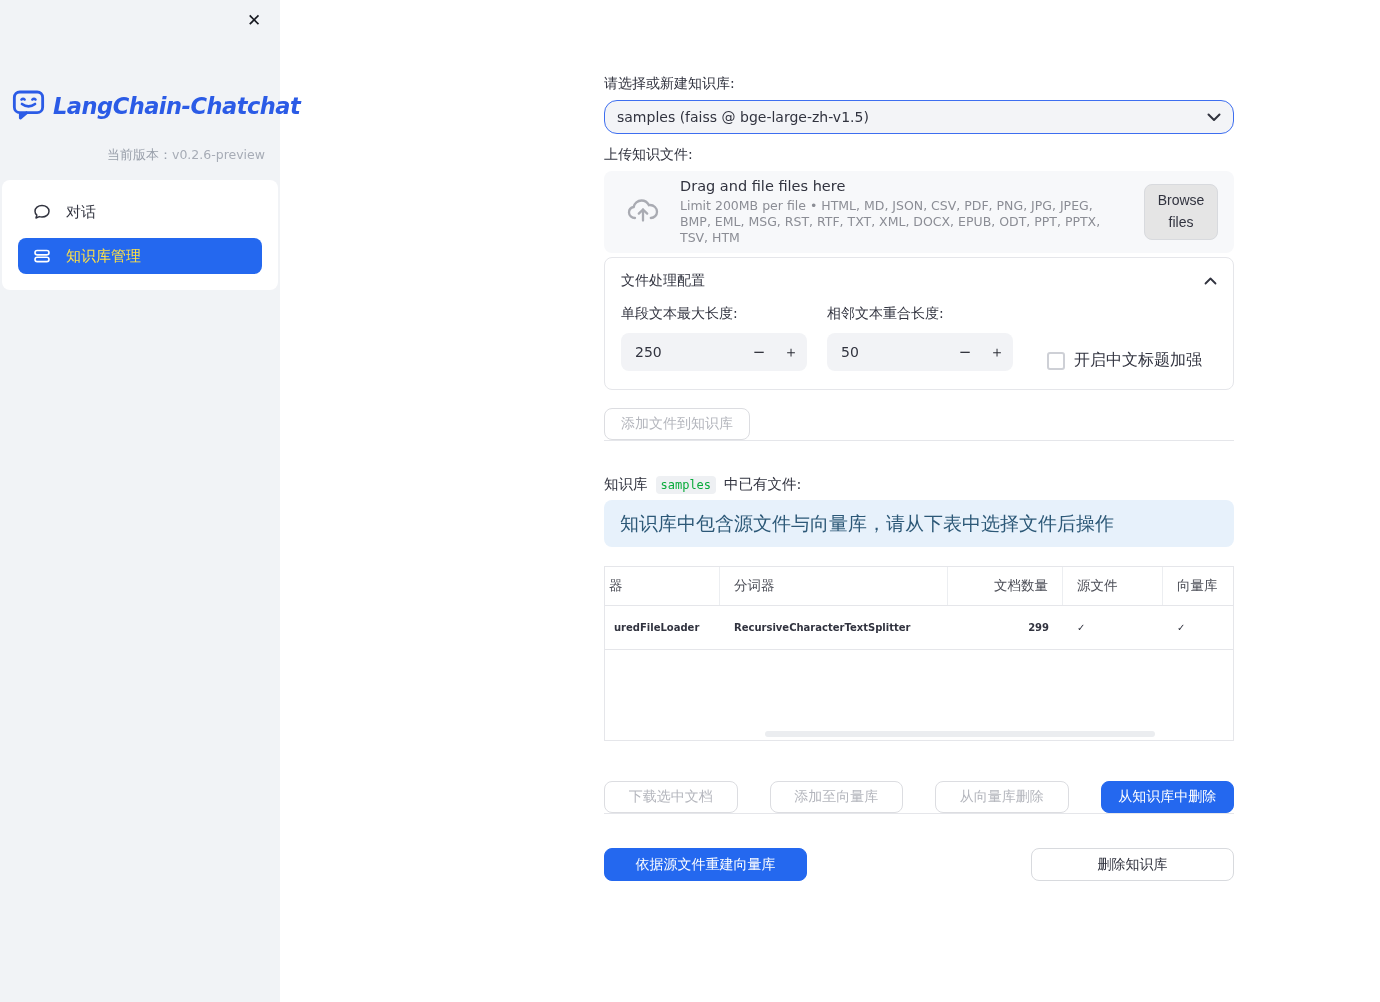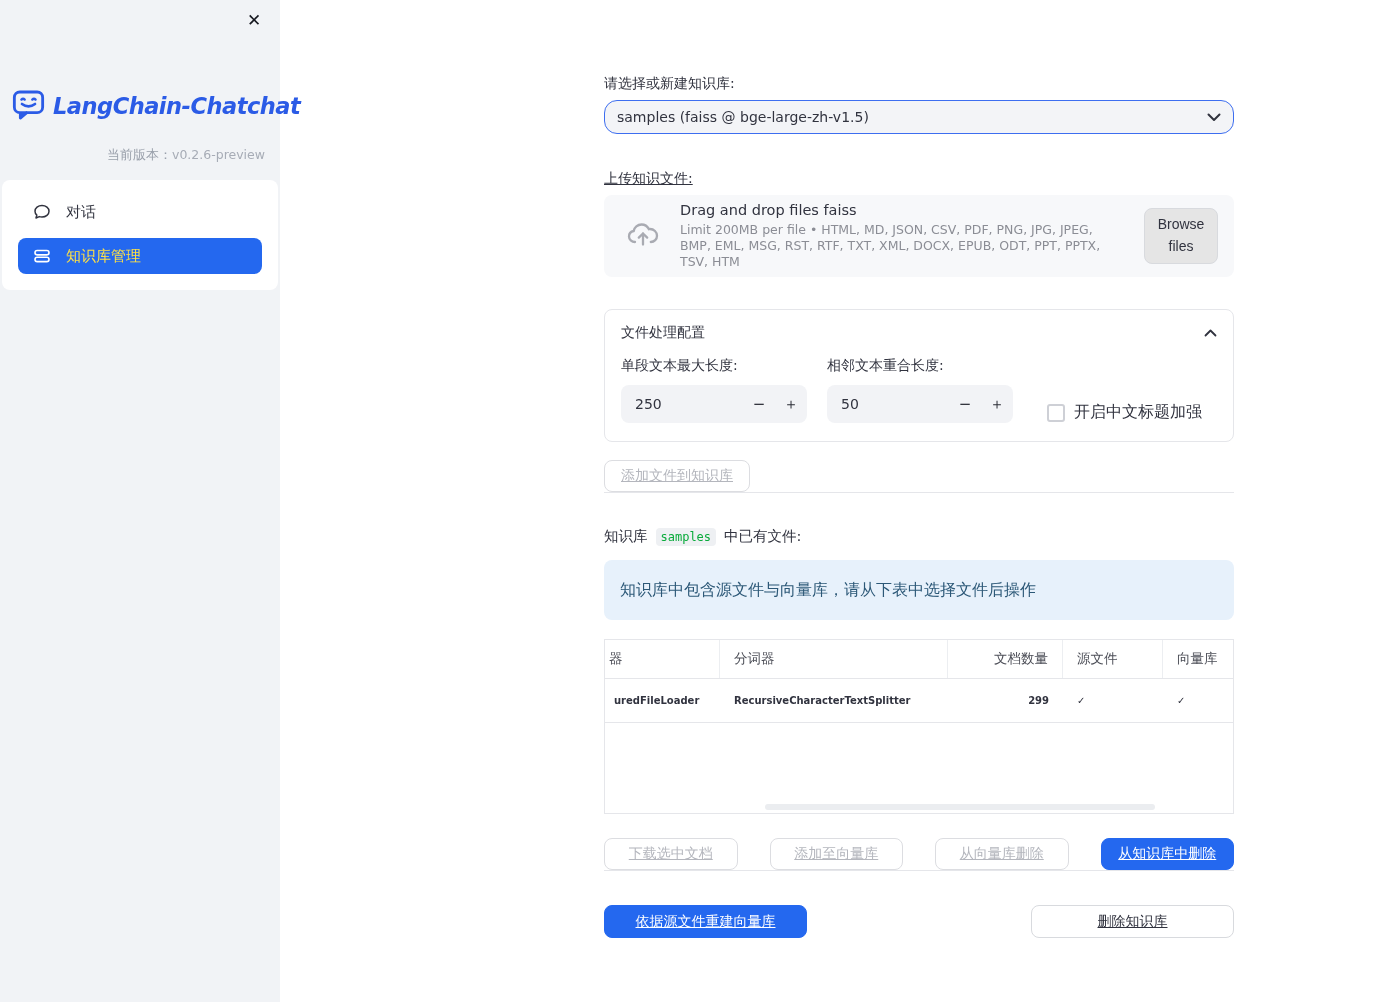--- a/index.html
+++ b/index.html
@@ -65,38 +65,38 @@
   }
   .field-label{font-size:14px;color:var(--text);margin-bottom:7px;}
   
   .selectbox{
     height:34px;background:#f3f4f7;border:1.5px solid #3d6ef0;
     border-radius:13px;display:flex;align-items:center;
     padding:0 12px;cursor:pointer;
   }
   .selectbox .sel-val{flex:1;font-size:14px;color:var(--text);}
   
-  .upload-label{margin-top:36px;text-decoration:underline;}
+  .upload-label{margin-top:12px;}
   .dropzone{
     height:82px;background:#f7f8fa;border-radius:8px;
     display:flex;align-items:center;padding:0 16px 0 20px;gap:18px;
   }
   .drop-texts{flex:1;min-width:0;}
   .drop-title{font-size:14.5px;color:var(--text);margin-bottom:4px;}
   .drop-limit{font-size:12.5px;color:#8b8d95;line-height:1.3;}
   .browse-btn{
     width:74px;min-width:74px;height:56px;background:#e5e5e5;
     border:1px solid var(--border);border-radius:8px;
     font-size:14px;color:var(--text);line-height:1.55;
     display:flex;align-items:center;justify-content:center;text-align:center;
     cursor:pointer;
   }
   
   .expander{
-    margin-top:32px;border:1px solid var(--soft-border);
+    margin-top:4px;border:1px solid var(--soft-border);
     border-radius:8px;background:#fff;padding:0 16px 18px 16px;
   }
   .expander-header{
     height:45px;display:flex;align-items:center;justify-content:space-between;
     cursor:pointer;
   }
   .expander-title{font-size:14px;color:var(--text);}
   .config-row{display:flex;align-items:flex-end;gap:20px;margin-top:2px;}
   .num-col{width:186px;}
   .num-input{
@@ -113,37 +113,37 @@
   .checkbox{
     width:18px;height:18px;border:2px solid #ced0d6;border-radius:3px;
     background:#fff;cursor:pointer;
   }
   .check-label{font-size:16px;color:var(--text);}
   
   .btn{
     display:inline-flex;align-items:center;justify-content:center;
     height:32px;border-radius:8px;font-size:14px;cursor:pointer;
     font-family:inherit;background:#fff;border:1px solid var(--border);
-    color:var(--text);padding:0 16px;white-space:nowrap;text-decoration:underline;
+    color:var(--text);padding:0 16px;white-space:nowrap;
   }
   .btn.disabled{color:#b4b6bd;border-color:#dcdde1;cursor:default;}
   .btn.primary{background:var(--primary);border-color:var(--primary);color:#fff;}
   .add-btn{margin-top:18px;}
   hr.divider{border:none;border-top:1px solid var(--soft-border);margin:0;}
   .div1{margin-top:42px;}
   .existing-line{margin-top:34px;font-size:14.5px;color:var(--text);display:flex;align-items:center;gap:8px;}
   .code-chip{
     font-family:"DejaVu Sans Mono","Liberation Mono",monospace;
     font-size:12px;color:var(--code-green);background:#eef0f3;
     border-radius:4px;padding:2px 5px;
   }
   .info-box{
-    margin-top:14px;height:60px;background:var(--info-bg);border-radius:8px;
+    margin-top:6px;height:47px;background:var(--info-bg);border-radius:8px;
     display:flex;align-items:center;padding:0 16px;
-    color:var(--info-text);font-size:16px;
+    color:var(--info-text);font-size:19px;
   }
   
   .data-table{
     margin-top:19px;height:175px;border:1px solid var(--soft-border);
     background:#fff;overflow:hidden;position:relative;
   }
   .t-row{display:grid;grid-template-columns:115px 228px 115px 100px 72px;}
   .t-head{border-bottom:1px solid var(--soft-border);height:39px;}
   .t-head .t-cell{
     font-size:13.5px;color:#4c4e57;display:flex;align-items:center;
@@ -155,21 +155,21 @@
     font-size:10px;color:var(--text);display:flex;align-items:center;
     padding:0 14px;overflow:hidden;white-space:nowrap;font-weight:bold;
   }
   .t-cell.right{justify-content:flex-end;}
   .clip-head{margin-left:-10px;}
   .clip-cell{margin-left:-5px;}
   .t-scrollbar{
     position:absolute;bottom:3px;left:160px;width:390px;height:6px;
     background:#ebedf0;border-radius:3px;
   }
-  .action-row{margin-top:24px;display:flex;gap:32px;}
+  .action-row{margin-top:40px;display:flex;gap:32px;}
   .action-row .btn{width:147px;padding:0;}
   .div2{margin-top:39px;}
   .bottom-row{margin-top:34px;display:flex;justify-content:space-between;}
   .bottom-row .btn{width:203px;height:33px;}
   .chev{display:block;}
 </style>
 </head>
 <body>
 
 <aside class="sidebar">
@@ -228,21 +228,21 @@
 
     <div class="field-label upload-label">上传知识文件:</div>
     <div class="dropzone">
       <span>
         <svg width="38" height="38" viewBox="0 0 38 38" fill="none">
           <path d="M11 26 C7.7 26 5 23.5 5 20.4 C5 17.7 7 15.5 9.7 15 C10.3 11.3 13.6 8.5 17.5 8.5 C20.7 8.5 23.5 10.4 24.8 13.1 C25.2 13 25.6 13 26 13 C29.9 13 33 16 33 19.7 C33 23.2 30.3 26 26.8 26" stroke="#a9abb2" stroke-width="2.3" stroke-linecap="round"></path>
           <path d="M19 28.5 L19 17.5 M19 17.5 L14.8 21.6 M19 17.5 L23.2 21.6" stroke="#a9abb2" stroke-width="2.3" stroke-linecap="round" stroke-linejoin="round"></path>
         </svg>
       </span>
       <div class="drop-texts">
-        <div class="drop-title">Drag and drop files faiss</div>
+        <div class="drop-title">Drag and file files here</div>
         <div class="drop-limit">Limit 200MB per file • HTML, MD, JSON, CSV, PDF, PNG, JPG, JPEG, BMP, EML, MSG, RST, RTF, TXT, XML, DOCX, EPUB, ODT, PPT, PPTX, TSV, HTM</div>
       </div>
       <button class="browse-btn">Browse files</button>
     </div>
 
     <div class="expander">
       <div class="expander-header">
         <span class="expander-title">文件处理配置</span>
         <span>
           <svg class="chev" width="13" height="8" viewBox="0 0 13 8" fill="none">

